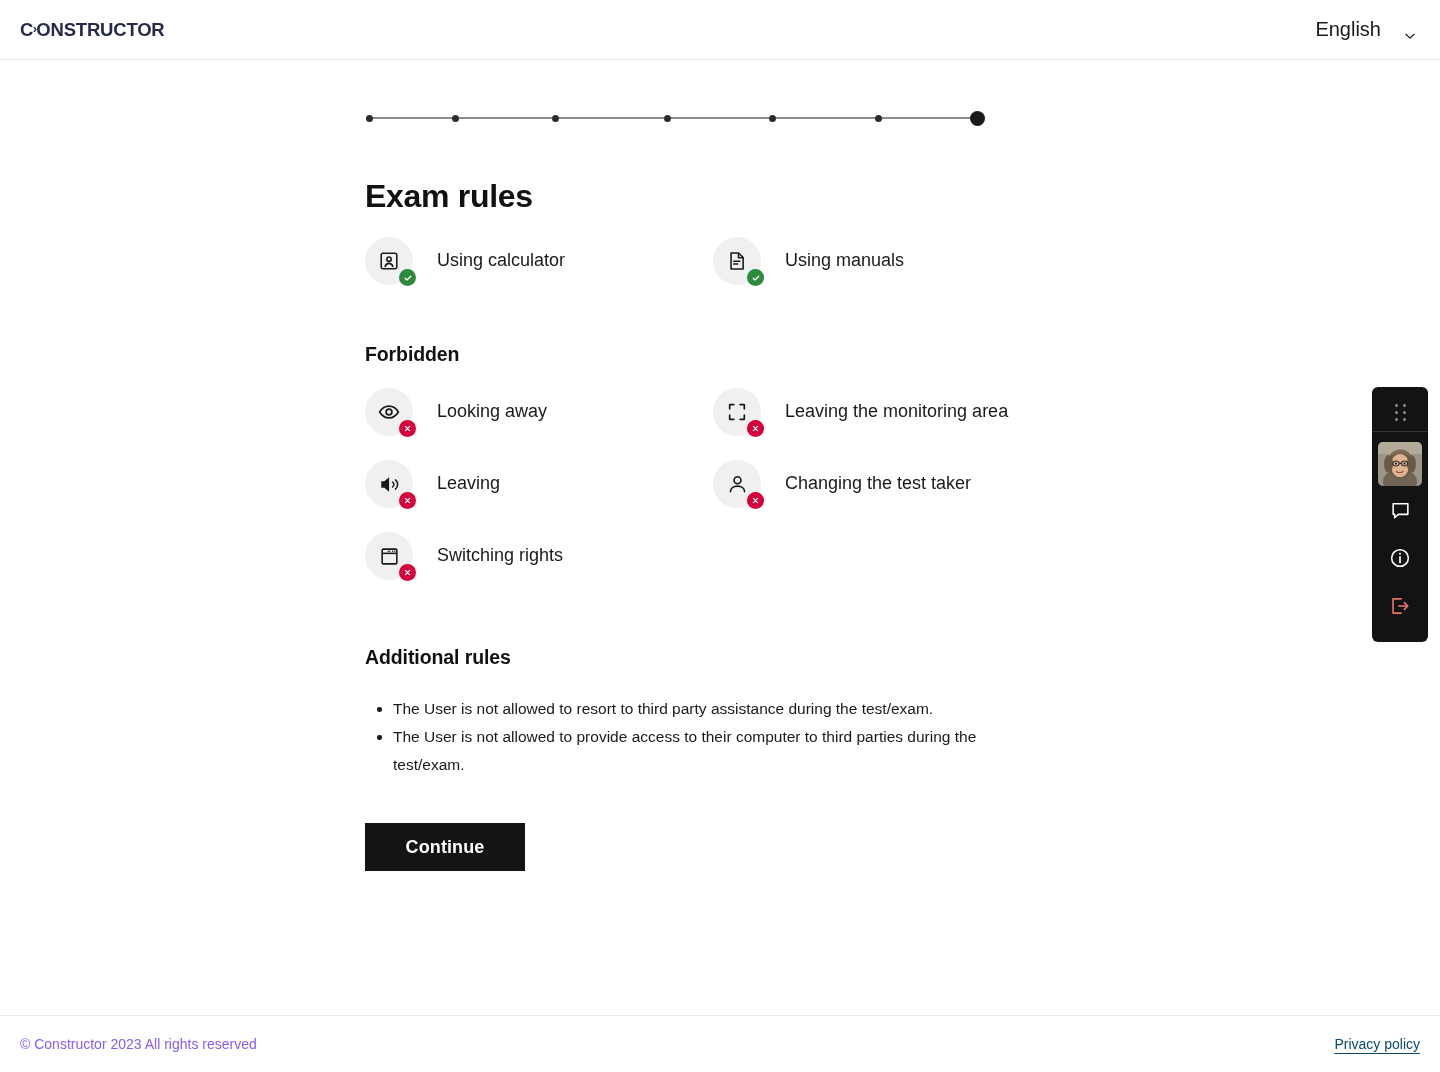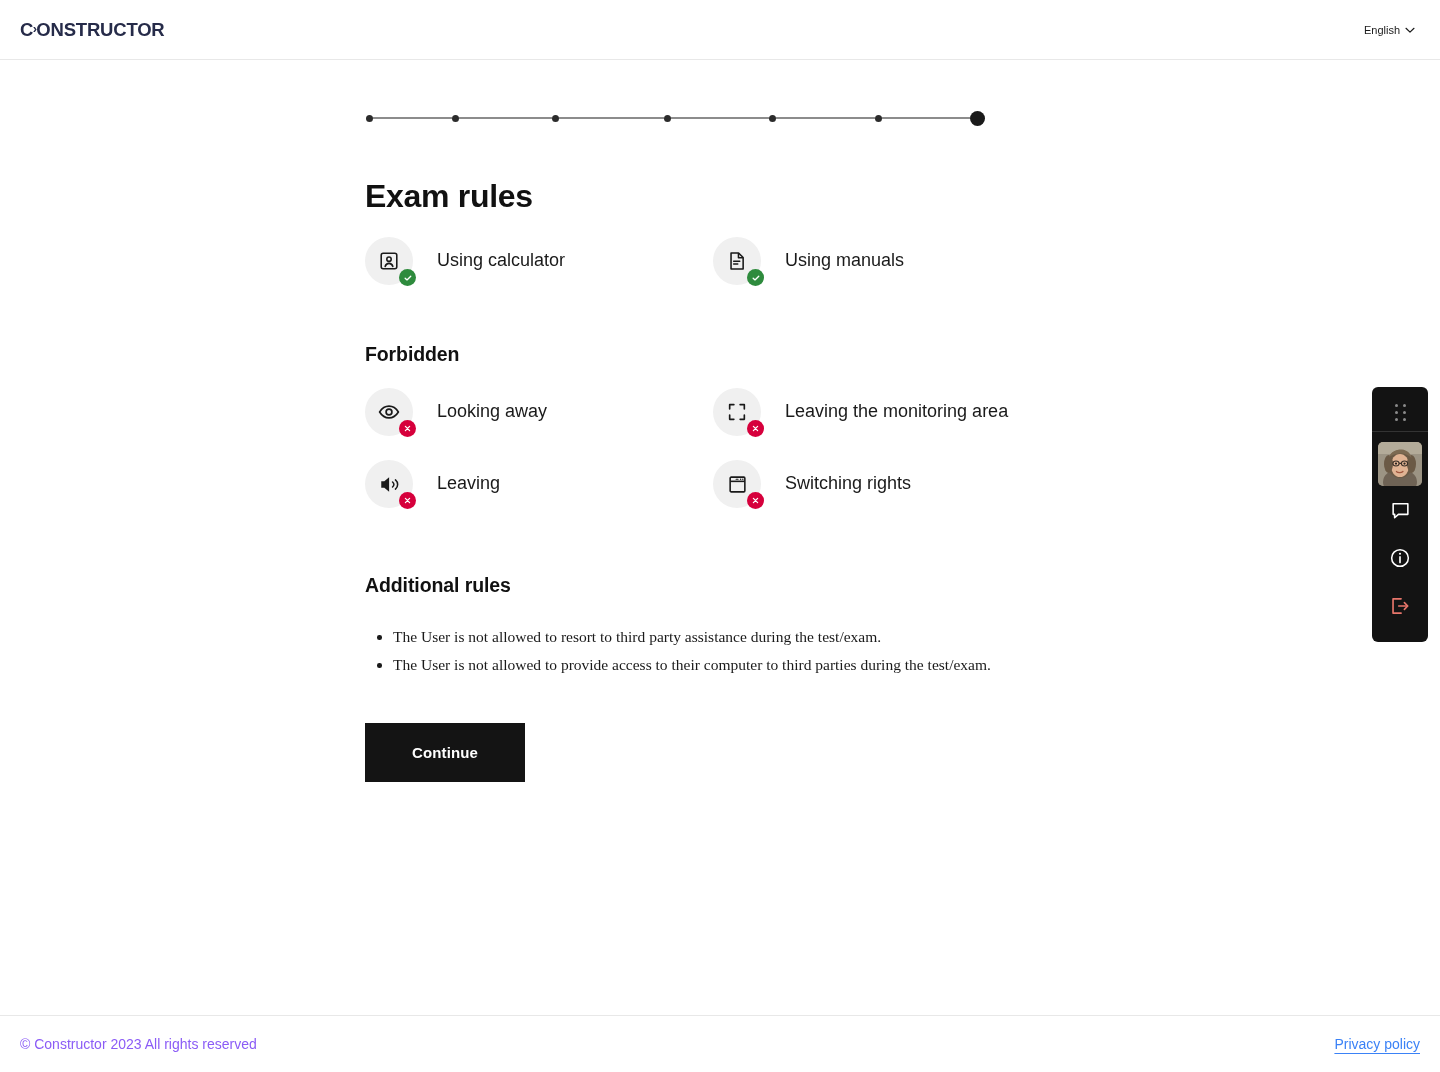--- a/index.html
+++ b/index.html
@@ -45,22 +45,22 @@
   .logo .chev {
     display: inline-block;
     font-size: 13px;
     transform: translateY(-1px);
     margin: 0 -0.5px;
   }
 
   .lang {
     display: flex;
     align-items: center;
-    gap: 4px;
-    font-size: 11px;
+    gap: 23px;
+    font-size: 20px;
     color: #1a1a1a;
     cursor: pointer;
     padding: 6px 4px;
   }
   .lang .caret {
     width: 12px;
     height: 12px;
     display: inline-block;
   }
 
@@ -178,21 +178,20 @@
     color: #1a1a1a;
     line-height: 1.2;
     white-space: nowrap;
   }
 
   
   ul.extra-rules {
     margin-top: 26px;
     padding-left: 28px;
     list-style: none;
-    font-family: Liberation Serif, serif;
   }
   ul.extra-rules li {
     position: relative;
     font-size: 15.5px;
     line-height: 28px;
     color: #1a1a1a;
     max-width: 640px;
   }
   ul.extra-rules li::before {
     content: "";
@@ -202,25 +201,25 @@
     width: 4.5px;
     height: 4.5px;
     border-radius: 50%;
     background: #1a1a1a;
   }
 
   
   .btn-continue {
     margin-top: 44px;
     width: 160px;
-    height: 59px;
+    height: 48px;
     background: #141414;
     color: #ffffff;
     border: none;
-    font-size: 15px;
+    font-size: 18px;
     font-weight: bold;
     font-family: "Liberation Sans", sans-serif;
     cursor: pointer;
     letter-spacing: 0.1px;
   }
 
   
   .proctor-panel {
     position: absolute;
     right: 12px;
@@ -289,21 +288,21 @@
     justify-content: space-between;
     padding: 0 20px;
     background: #fff;
   }
   .footer-copy {
     font-size: 14px;
     color: #8b5cf6;
   }
   .footer-link {
     font-size: 14px;
-    color: #3b82f6;
+    color: #0c4a6e;
     text-decoration: underline;
     text-underline-offset: 4px;
     cursor: pointer;
   }
 </style>
 </head>
 <body>
 
 <div class="page">
 
@@ -441,20 +440,36 @@
             </div>
             <div class="badge no">
               <svg width="9" height="9" viewBox="0 0 12 12" fill="none">
                 <path d="M3.2 3.2 L8.8 8.8 M8.8 3.2 L3.2 8.8" stroke="#ffffff" stroke-width="1.7" stroke-linecap="round"></path>
               </svg>
             </div>
           </div>
           <span class="rule-label">Leaving</span>
         </div>
 
+        <div class="rule">
+          <div class="rule-icon-wrap">
+            <div class="rule-icon-circle">
+              <svg width="23" height="23" viewBox="0 0 24 24" fill="none">
+                <circle cx="12" cy="7.5" r="3.6" stroke="#1a1a1a" stroke-width="1.7"></circle>
+                <path d="M4.6 19.6c0-3.6 3.3-5.9 7.4-5.9s7.4 2.3 7.4 5.9" stroke="#1a1a1a" stroke-width="1.7" stroke-linecap="round"></path>
+              </svg>
+            </div>
+            <div class="badge no">
+              <svg width="9" height="9" viewBox="0 0 12 12" fill="none">
+                <path d="M3.2 3.2 L8.8 8.8 M8.8 3.2 L3.2 8.8" stroke="#ffffff" stroke-width="1.7" stroke-linecap="round"></path>
+              </svg>
+            </div>
+          </div>
+          <span class="rule-label">Changing the test taker</span>
+        </div>
 
         <div class="rule">
           <div class="rule-icon-wrap">
             <div class="rule-icon-circle">
               <svg width="21" height="21" viewBox="0 0 24 24" fill="none">
                 <rect x="3.6" y="3.6" width="16.8" height="16.8" rx="1.2" stroke="#1a1a1a" stroke-width="1.8"></rect>
                 <path d="M3.6 8.4h16.8" stroke="#1a1a1a" stroke-width="1.8"></path>
                 <circle cx="15.6" cy="6" r="0.85" fill="#1a1a1a"></circle>
                 <circle cx="18.1" cy="6" r="0.85" fill="#1a1a1a"></circle>
                 <path d="M10.4 6h2.2" stroke="#1a1a1a" stroke-width="1.3" stroke-linecap="round"></path>

